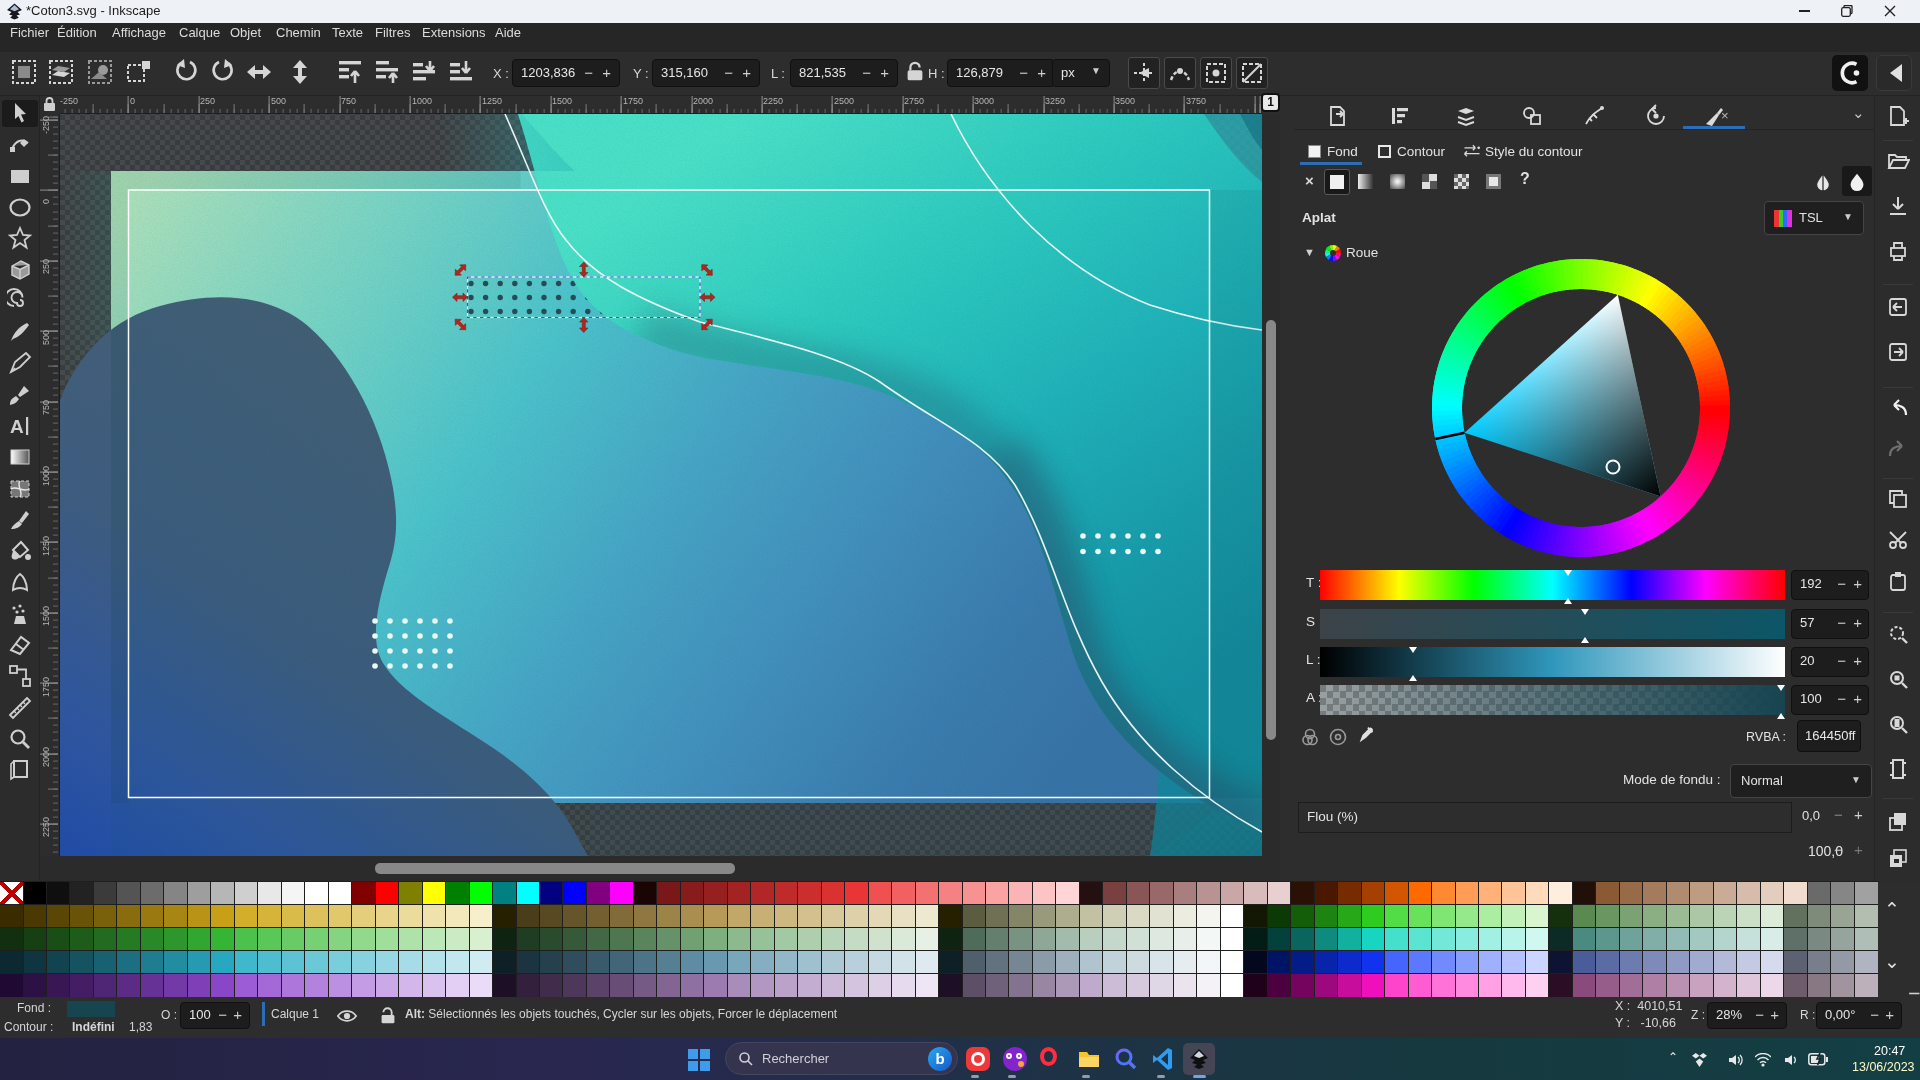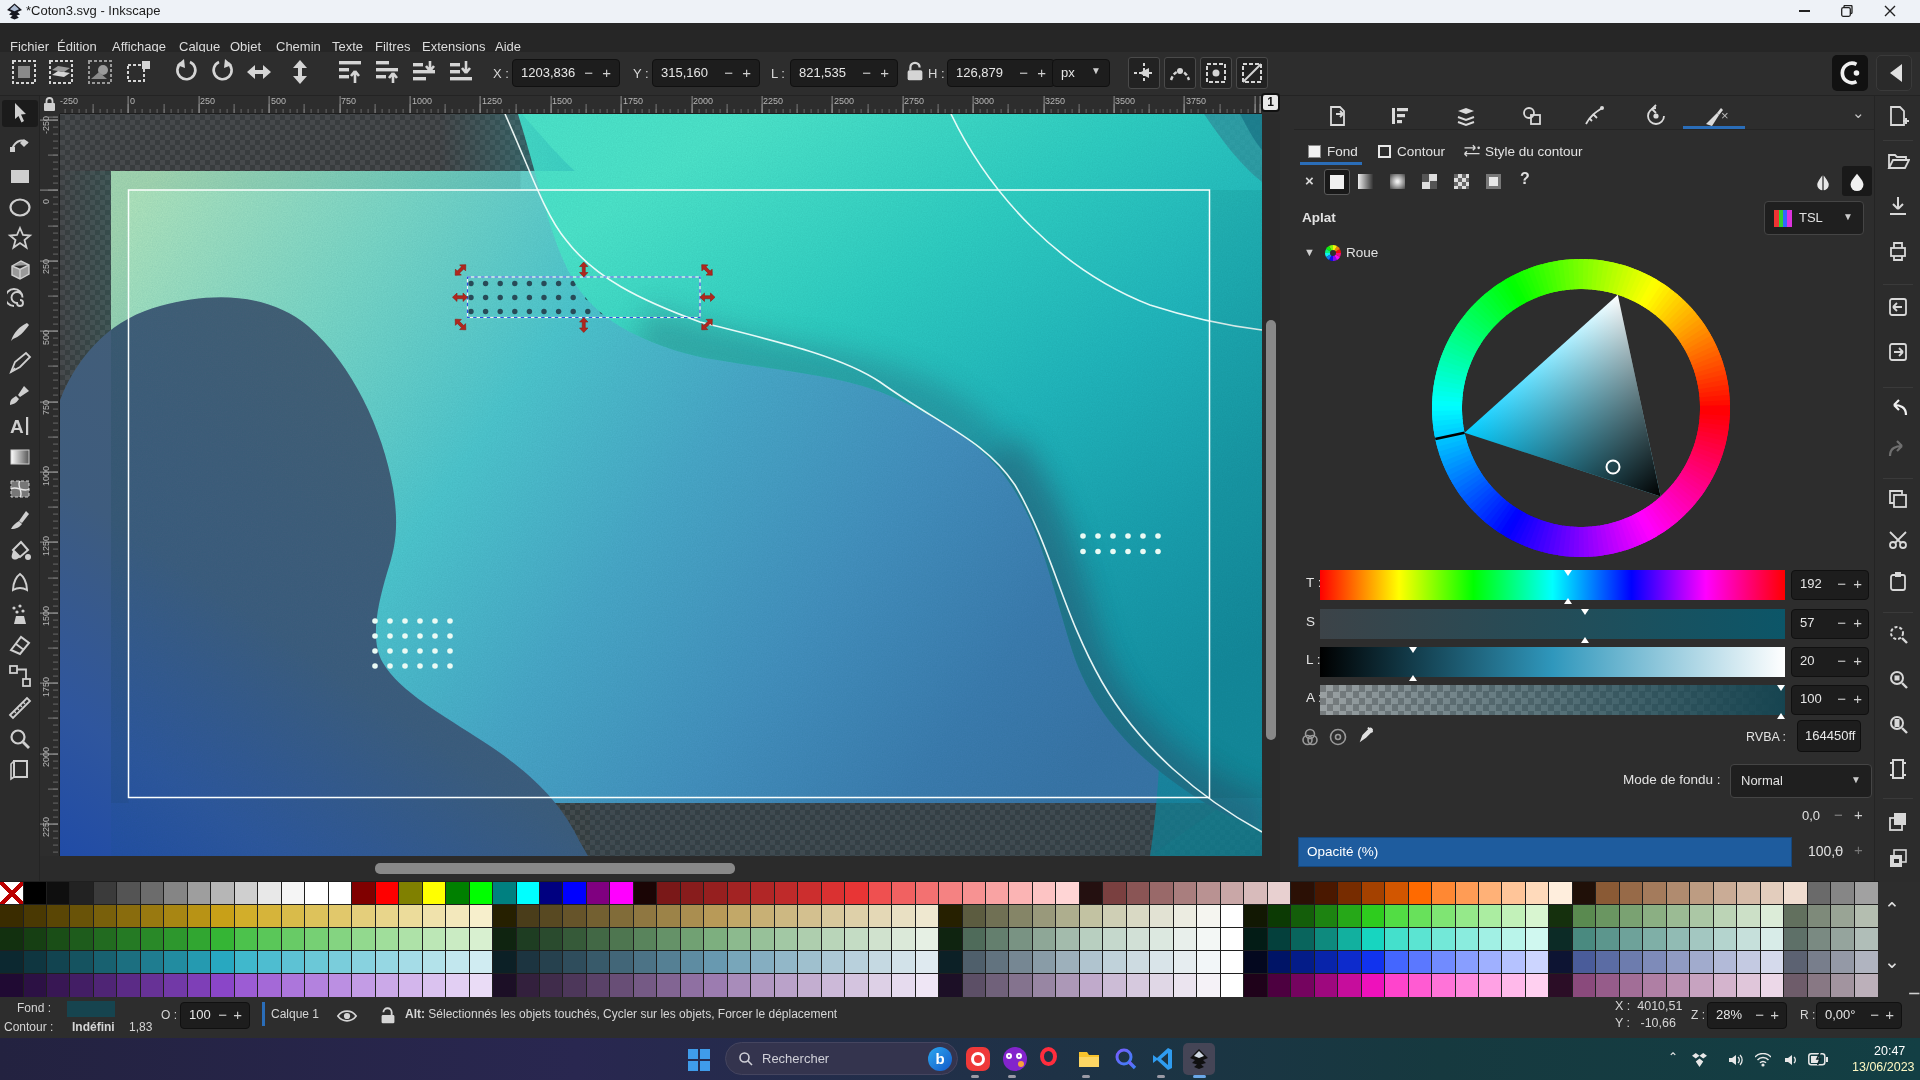--- a/index.html
+++ b/index.html
@@ -1,20 +1,20 @@
 <!DOCTYPE html>
 <html><head><meta charset="utf-8"><style>
 *{margin:0;padding:0;box-sizing:border-box}
 html,body{width:1920px;height:1080px;overflow:hidden;background:#2d2d2d;
  font-family:"Liberation Sans",sans-serif;-webkit-font-smoothing:antialiased}
 .abs{position:absolute}
 #titlebar{left:0;top:0;width:1920px;height:23px;background:#eef2f7;color:#1b1b1b;font-size:13px}
 #titlebar .t{position:absolute;left:26px;top:3px}
 #menubar{left:0;top:23px;width:1920px;height:29px;background:#262626;color:#dcdcdc;font-size:13px}
-#menubar span{position:absolute;top:16px}
+#menubar span{position:absolute;top:2px}
 #toolbar{left:0;top:52px;width:1920px;height:44px;background:#2d2d2d;border-bottom:1px solid #232323}
 .spin{position:absolute;height:28px;background:#1d1d1d;border:1px solid #101010;border-radius:4px;color:#e6e6e6;font-size:13px}
 .spin .v{position:absolute;left:8px;top:5px}
 .spin .m{position:absolute;top:4px;color:#d0d0d0;font-size:15px}
 .spin .p{position:absolute;top:4px;color:#d0d0d0;font-size:15px}
 .lbl{position:absolute;color:#d8d8d8;font-size:13px}
 #hruler{left:60px;top:96px;width:1202px;height:18px;background:#2d2d2d;border-bottom:1px solid #1e1e1e;overflow:hidden;
  background-image:
   repeating-linear-gradient(90deg,#8f8f8f 0 1px,transparent 1px 70.4px),
   repeating-linear-gradient(90deg,#777 0 1px,transparent 1px 35.2px),
@@ -874,26 +874,26 @@
     </svg>
     <span style="position:absolute;left:452px;top:634px;font-size:12.5px">RVBA :</span>
     <div class="abs" style="left:503px;top:624px;width:64px;height:32px;background:#1d1d1d;border:1px solid #0f0f0f;border-radius:4px;font-size:13px;color:#e8e8e8">
       <span style="position:absolute;left:7px;top:7px">164450ff</span>
     </div>
     <span style="position:absolute;left:329px;top:676px;font-size:13.5px">Mode de fondu :</span>
     <div class="abs" style="left:436px;top:668px;width:142px;height:34px;background:#1f1f1f;border:1px solid #454545;border-radius:4px">
       <span style="position:absolute;left:10px;top:8px;font-size:13px">Normal</span>
       <span style="position:absolute;right:10px;top:9px;font-size:10px;color:#ccc">▼</span>
     </div>
+    <div class="abs" style="left:4px;top:706px;width:494px;height:31px;background:#2d2d2d;border:1px solid #1c1c1c">
+      <span style="position:absolute;left:8px;top:6px;font-size:13.5px">Flou (%)</span>
+    </div>
     <span style="position:absolute;left:508px;top:712px;font-size:13px">0,0</span>
     <span style="position:absolute;left:540px;top:710px;color:#888;font-size:15px">−</span>
     <span style="position:absolute;left:560px;top:710px;color:#d0d0d0;font-size:15px">+</span>
-    <div class="abs" style="left:4px;top:741px;width:494px;height:30px;background:#1e5c9e;border:1px solid #16477c">
-      <span style="position:absolute;left:8px;top:6px;font-size:13.5px;color:#fff">Opacité (%)</span>
-    </div>
     <span style="position:absolute;left:514px;top:747px;font-size:14px">100,0</span>
     <span style="position:absolute;left:540px;top:745px;color:#d0d0d0;font-size:15px">−</span>
     <span style="position:absolute;left:560px;top:745px;color:#777;font-size:15px">+</span>
   </div>
 <div id="cmdbar" class="abs">
     <svg class="icon" style="left:11px;top:8px" width="24" height="24" viewBox="0 0 24 24">
       <path d="M5 3 h9 l4 4 v14 h-13z" fill="none" stroke="#d8d8d8" stroke-width="1.8"></path>
       <path d="M17 17 h6 M20 14 v6" stroke="#d8d8d8" stroke-width="2"></path>
     </svg>
     <svg class="icon" style="left:11px;top:53px" width="24" height="24" viewBox="0 0 24 24">

